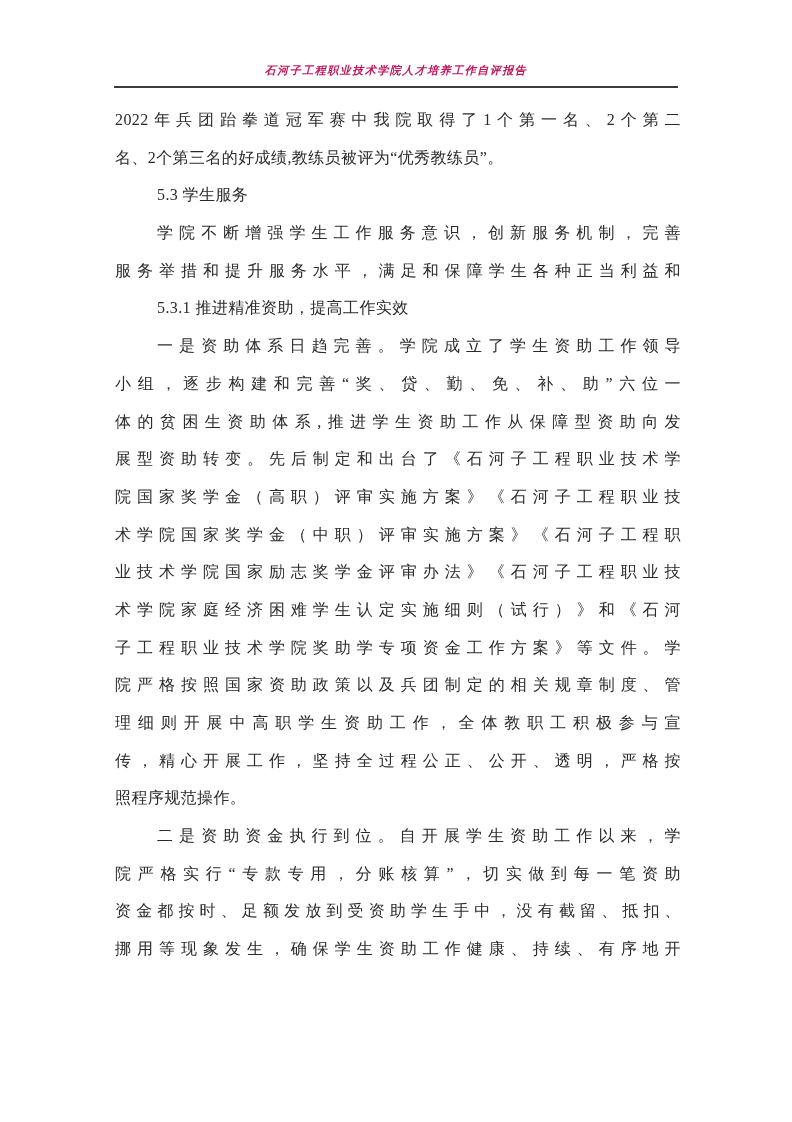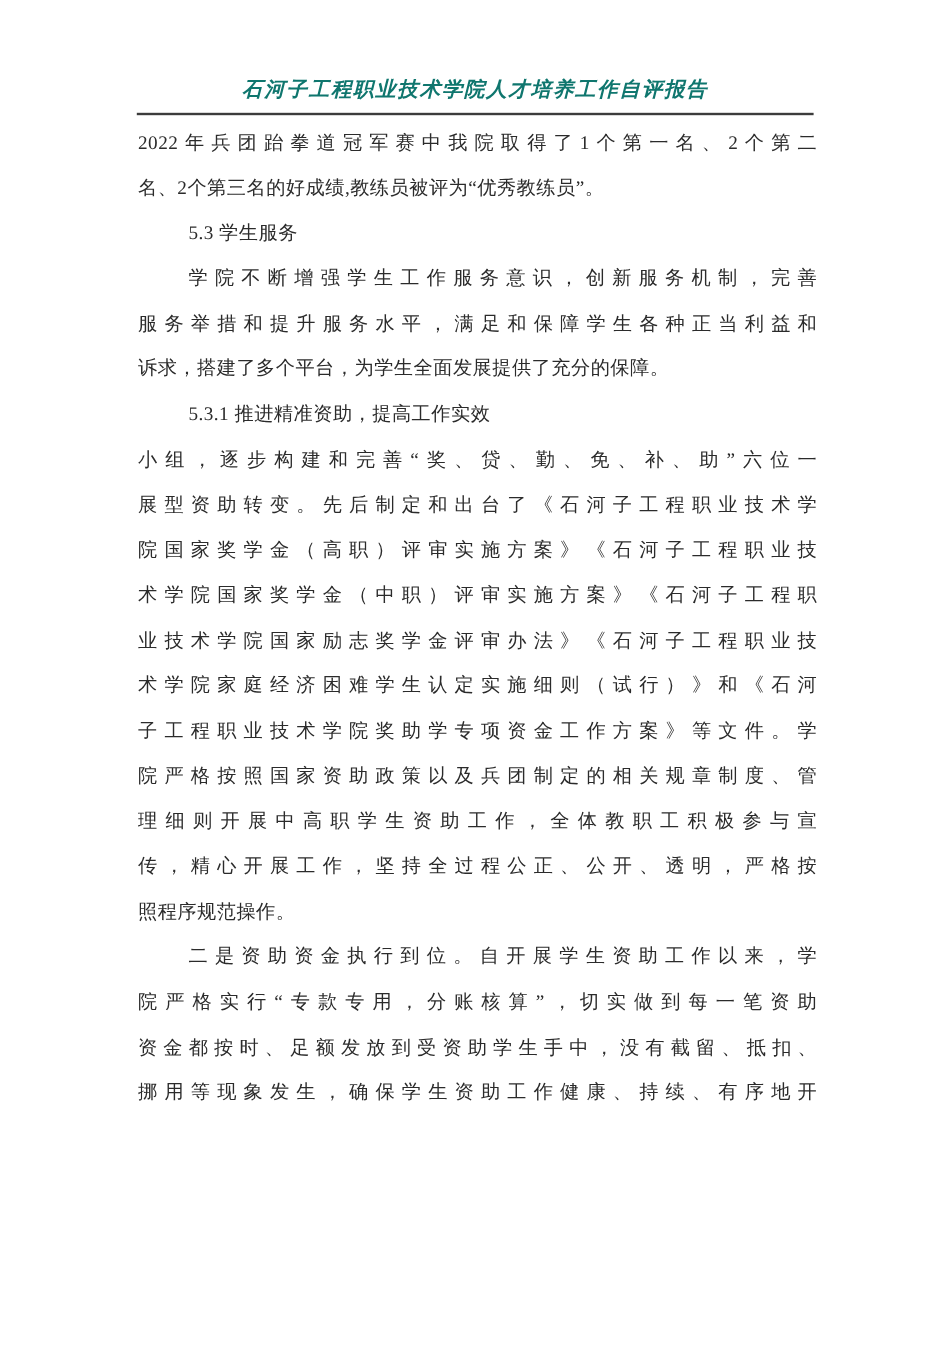--- a/index.html
+++ b/index.html
@@ -19,25 +19,25 @@
   .header {
     position: absolute;
     top: 63px;
     left: 114px;
     width: 564px;
     text-align: center;
     padding-bottom: 8px;
     border-bottom: 2px solid #3c3c3c;
   }
   .header-title {
-    font-size: 17px;
+    font-size: 11px;
     font-weight: bold;
     font-style: italic;
     letter-spacing: 1.5px;
-    color: #0f766e;
+    color: #be185d;
   }
   .doc-body {
     position: absolute;
     top: 101px;
     left: 115px;
     width: 566px;
     font-size: 16px;
     letter-spacing: 0.4px;
   }
   .line {
@@ -80,23 +80,24 @@
   <div class="header">
     <div class="header-title">石河子工程职业技术学院人才培养工作自评报告</div>
   </div>
 
   <div class="doc-body">
       <div class="line fill">2022年兵团跆拳道冠军赛中我院取得了1个第一名、2个第二</div>
       <div class="line">名、2个第三名的好成绩,教练员被评为“优秀教练员”。</div>
       <div class="heading">5.3 学生服务</div>
       <div class="line fill indent">学院不断增强学生工作服务意识，创新服务机制，完善</div>
       <div class="line fill">服务举措和提升服务水平，满足和保障学生各种正当利益和</div>
-      <div class="line">诉求，搭建了多个平台，为学生全面发展提供了充分的保障。</div>
       <div class="heading">5.3.1 推进精准资助，提高工作实效</div>
+      <div class="line fill indent">一是资助体系日趋完善。学院成立了学生资助工作领导</div>
       <div class="line fill">小组，逐步构建和完善“奖、贷、勤、免、补、助”六位一</div>
+      <div class="line fill">体的贫困生资助体系,推进学生资助工作从保障型资助向发</div>
       <div class="line fill">展型资助转变。先后制定和出台了《石河子工程职业技术学</div>
       <div class="line fill">院国家奖学金（高职）评审实施方案》《石河子工程职业技</div>
       <div class="line fill">术学院国家奖学金（中职）评审实施方案》《石河子工程职</div>
       <div class="line fill">业技术学院国家励志奖学金评审办法》《石河子工程职业技</div>
       <div class="line fill">术学院家庭经济困难学生认定实施细则（试行）》和《石河</div>
       <div class="line fill">子工程职业技术学院奖助学专项资金工作方案》等文件。学</div>
       <div class="line fill">院严格按照国家资助政策以及兵团制定的相关规章制度、管</div>
       <div class="line fill">理细则开展中高职学生资助工作，全体教职工积极参与宣</div>
       <div class="line fill">传，精心开展工作，坚持全过程公正、公开、透明，严格按</div>
       <div class="line">照程序规范操作。</div>

